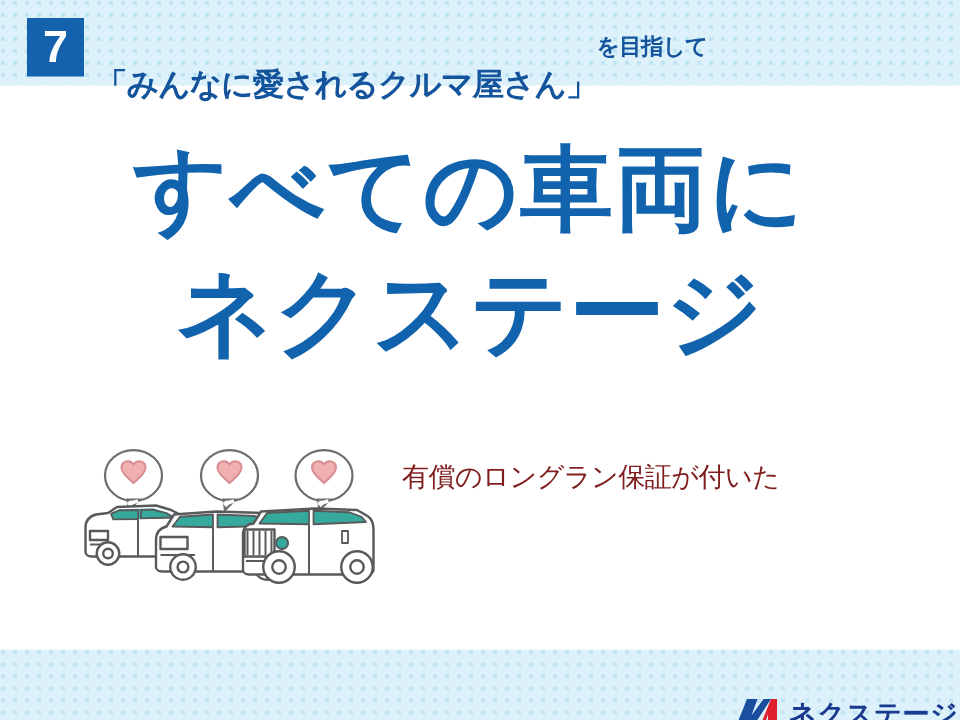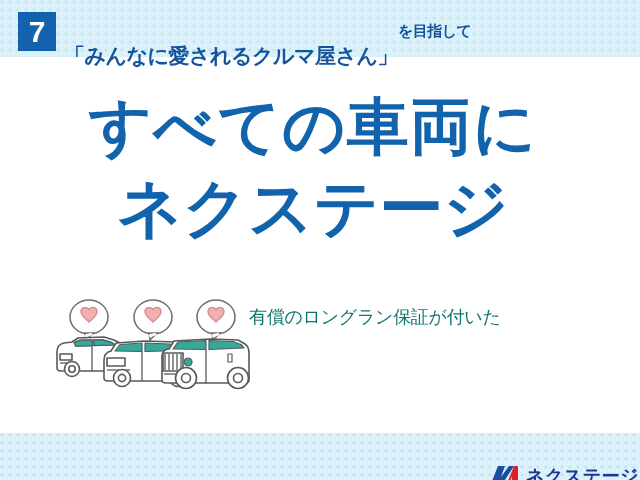--- a/index.html
+++ b/index.html
@@ -109,25 +109,24 @@
     top: 296px;
     width: 200px;
     height: 96px;
   }
   #illustration svg {
     display: block;
   }
 
   #body-copy {
     position: absolute;
-    left: 249px;
+    left: 268px;
     top: 306px;
     width: 370px;
-    color: #0f766e;
-    font-family: Liberation Mono, monospace;
+    color: #7f1d1d;
   }
   #body-copy .bc-line {
     display: block;
     font-size: 18px;
     line-height: 25px;
     letter-spacing: -0.3px;
     white-space: nowrap;
   }
   #body-copy .bc-line.note {
     font-size: 15px;

